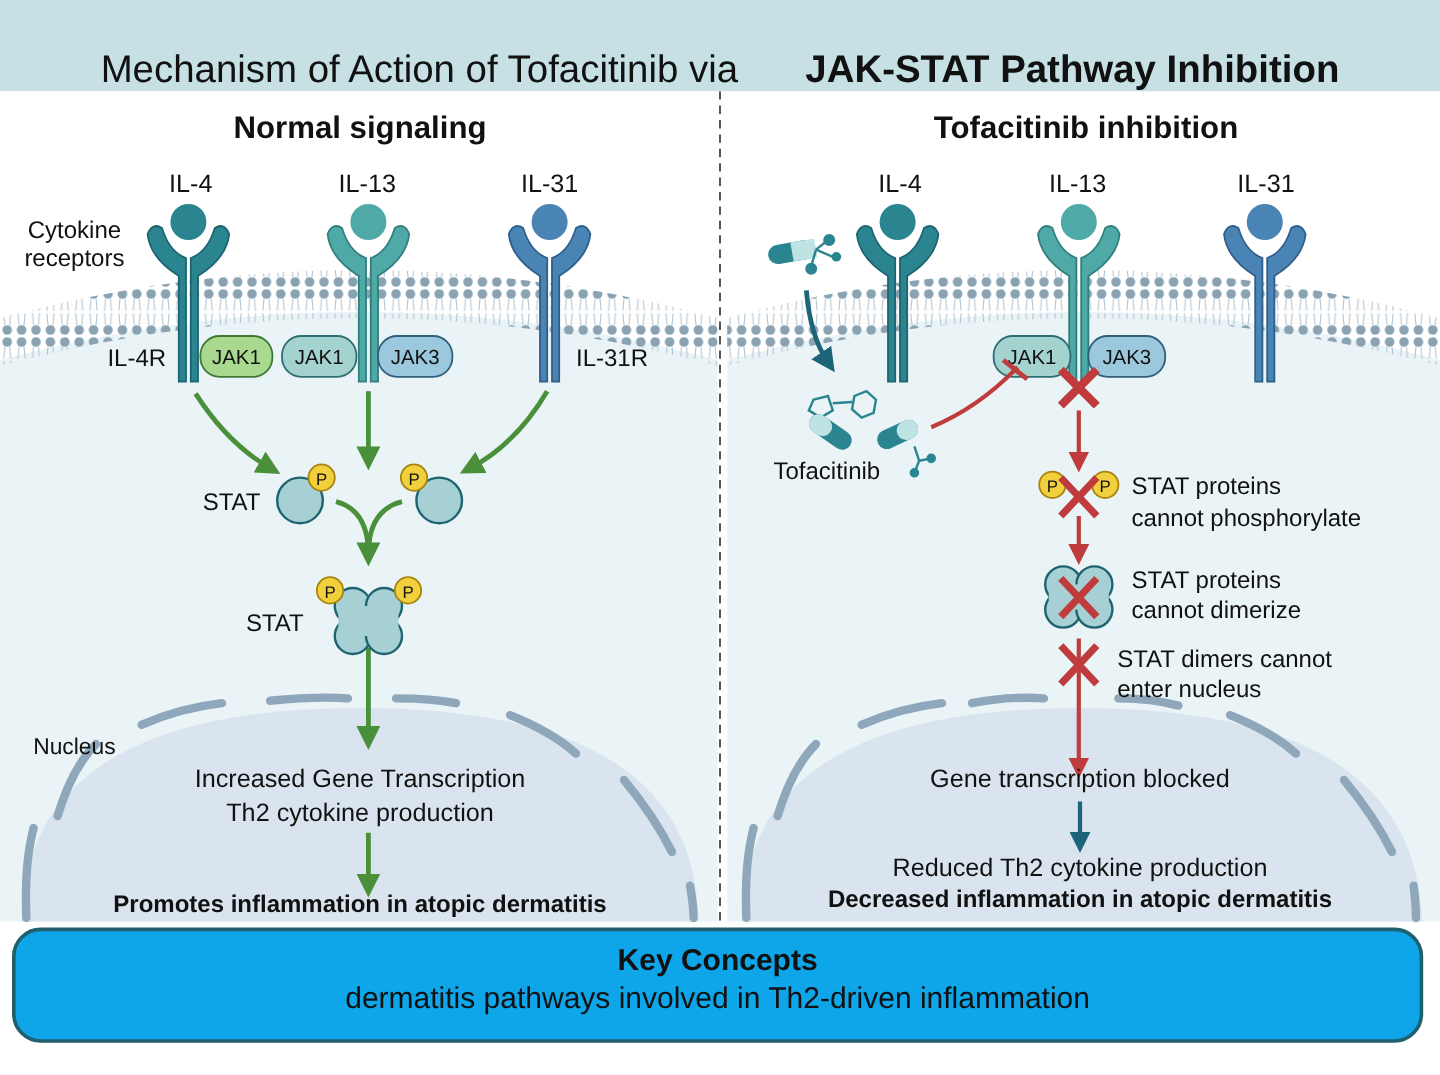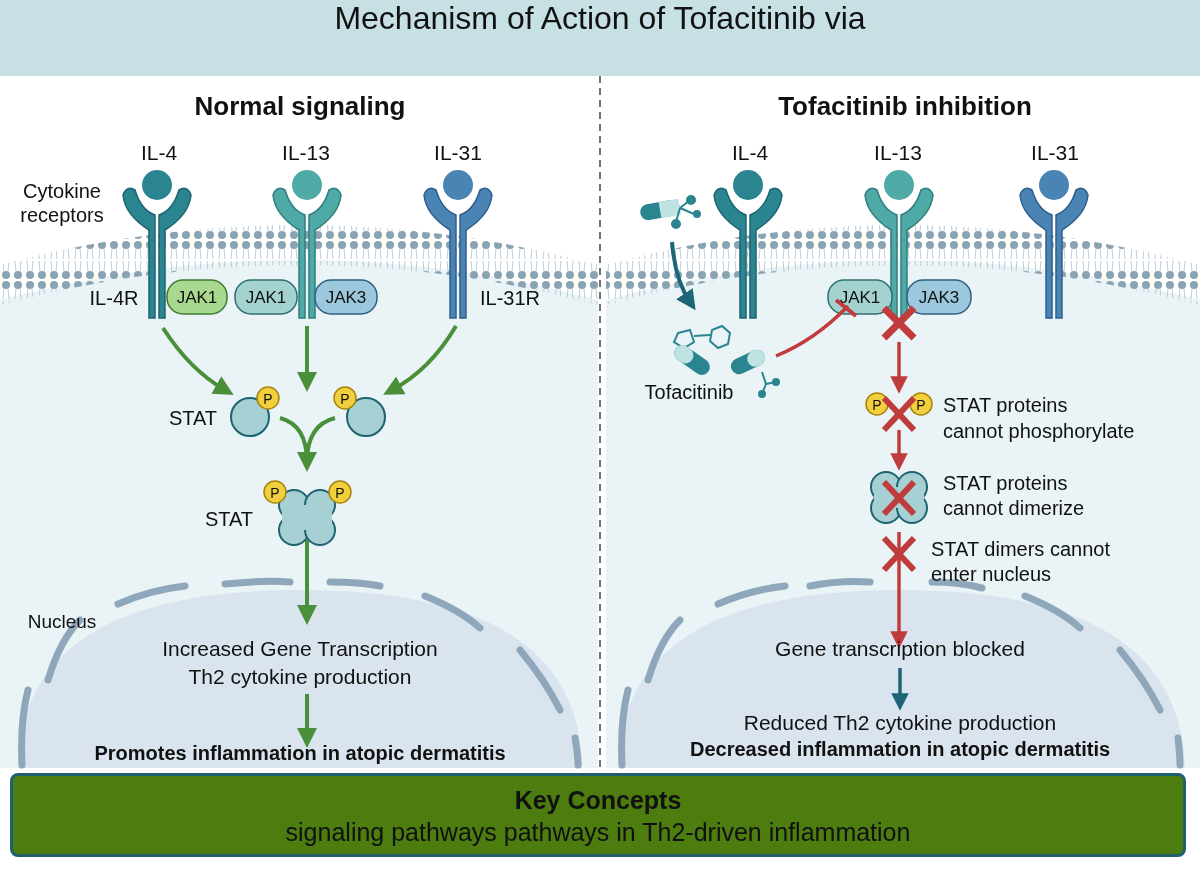--- a/index.html
+++ b/index.html
@@ -1,29 +1,30 @@
 <!DOCTYPE html>
 <html><head>
 <meta charset="utf-8">
 <style>
   html,body{margin:0;padding:0;}
   body{width:1200px;height:896px;position:relative;overflow:hidden;background:#ffffff;font-family:"Liberation Sans",sans-serif;color:#111;}
-  .header{position:absolute;left:0;top:0;width:1200px;height:76px;background:#c6e0e4;display:flex;align-items:flex-start;justify-content:center;font-size:32px;color:#111;gap:48px;}
+  .header{position:absolute;left:0;top:0;width:1200px;height:76px;background:#c6e0e4;display:flex;align-items:flex-end;justify-content:center;font-size:32px;color:#111;gap:48px;}
   .header b{font-weight:700;margin-left:8px;}
   svg.diagram{position:absolute;left:0;top:76px;}
   .txt{font-family:"Liberation Sans",sans-serif;fill:#111;}
-  .key{position:absolute;left:10px;top:773px;width:1176px;height:84px;border:3px solid #1f5f6e;border-radius:8px;background:#4d7c0f;text-align:center;box-sizing:border-box;}
+  .key{position:absolute;left:10px;top:773px;width:1176px;height:96px;border:3px solid #1f5f6e;border-radius:24px;background:#0ea5e9;text-align:center;box-sizing:border-box;}
   .key .kt{font-weight:700;font-size:25px;margin-top:10px;}
   .key .kb{font-size:25px;line-height:31px;margin-top:2px;}
 </style>
 </head>
 <body>
 
 <div class="header">
   <span>Mechanism of Action of Tofacitinib via</span>
+  <b>JAK-STAT Pathway Inhibition</b>
 </div>
 
 <svg class="diagram" width="1200" height="700" viewBox="0 76 1200 700">
   <defs>
     <marker id="ag" viewBox="0 0 10 10" refX="5" refY="5" markerWidth="5" markerHeight="5" orient="auto">
         <path d="M0,0 L10,5 L0,10 z" fill="#4a8f3a"></path>
       </marker>
     <marker id="ar" viewBox="0 0 10 10" refX="5" refY="5" markerWidth="5" markerHeight="5" orient="auto">
         <path d="M0,0 L10,5 L0,10 z" fill="#c03c3c"></path>
       </marker>
@@ -264,14 +265,14 @@
 
     <text class="txt" x="900" y="656" text-anchor="middle" font-size="21">Gene transcription blocked</text>
     <path d="M900,668 L900,702" fill="none" stroke="#1c6579" stroke-width="3.5" marker-end="url(#ab)"></path>
     <text class="txt" x="900" y="730" text-anchor="middle" font-size="21">Reduced Th2 cytokine production</text>
     <text class="txt" x="900" y="756" text-anchor="middle" font-size="20" font-weight="700">Decreased inflammation in atopic dermatitis</text>
   </g>
 </svg>
 
 <div class="key">
   <div class="kt">Key Concepts</div>
-  <div class="kb">signaling pathways pathways in Th2-driven inflammation</div>
+  <div class="kb">dermatitis pathways involved in Th2-driven inflammation</div>
 </div>
 
 </body></html>

